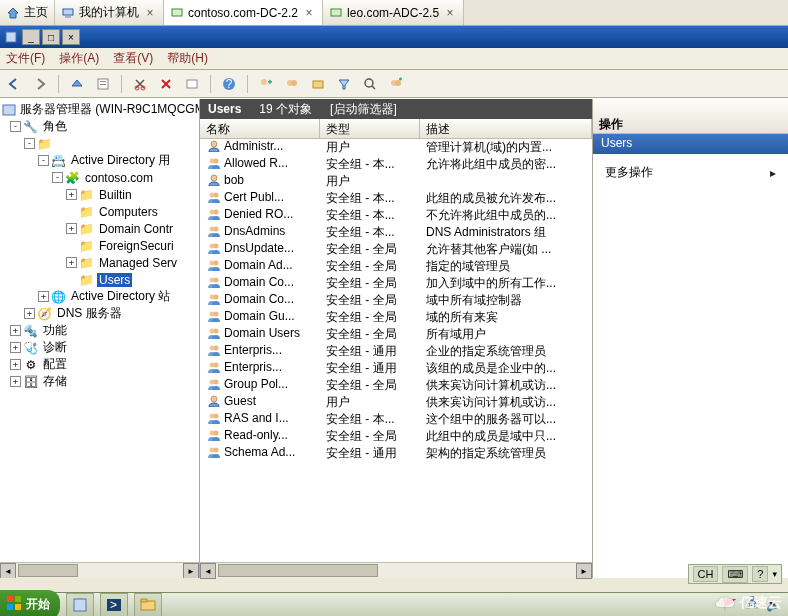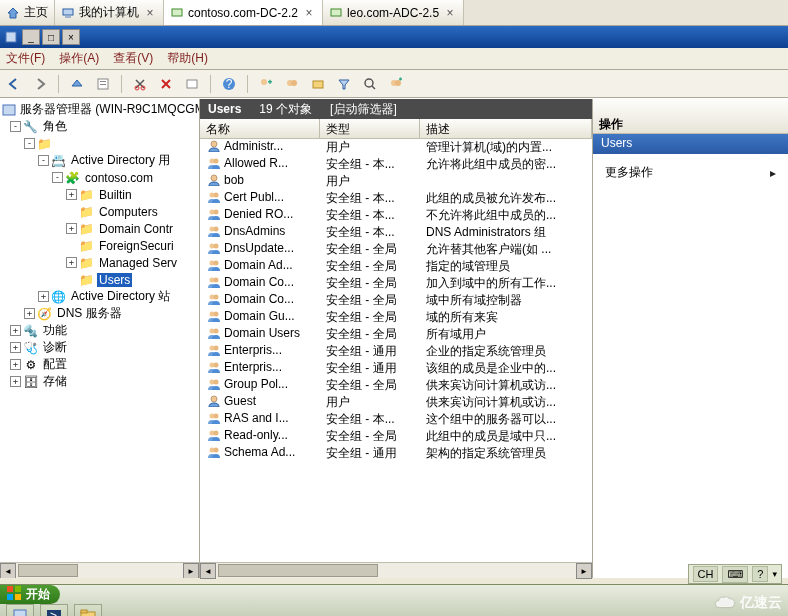--- a/index.html
+++ b/index.html
@@ -67,21 +67,21 @@
 .item-icon { width: 16px; height: 14px; display: inline-flex; align-items: center; justify-content: center; }
 
 
 .actions-header { height: 20px; border-bottom: 1px solid #c0bdac; background: linear-gradient(#fdfdfb,#e7e4d7); padding: 17px 6px; font-weight: bold; }
 .actions-band { height: 20px; background: linear-gradient(#3f76c3,#2a5aa5); color: #fff; padding: 2px 8px; }
 .actions-body { padding: 6px 8px; }
 .actions-item { display: flex; justify-content: space-between; align-items: center; padding: 4px 4px; }
 .chev { font-family: Arial; color: #222; }
 
 
-.taskbar { position: absolute; left: 0; right: 0; bottom: 0; height: 32px; background: linear-gradient(#e9ede0,#c7cfb9); border-top: 1px solid #7b8a5f; display: flex; align-items: flex-start; flex-direction: column; }
+.taskbar { position: absolute; left: 0; right: 0; bottom: 0; height: 24px; background: linear-gradient(#e9ede0,#c7cfb9); border-top: 1px solid #7b8a5f; display: flex; align-items: center; }
 .start-btn { height: 30px; padding: 0 10px 0 6px; background: linear-gradient(#4e9b31,#2e7a1a); color: #fff; display: flex; align-items: center; gap: 4px; font-weight: bold; border-radius: 0 12px 12px 0; }
 .task-icons { display: flex; align-items: center; gap: 6px; padding: 0 6px; }
 .task-icon { width: 28px; height: 24px; background: linear-gradient(#d7dfc8,#bfc9ad); border: 1px solid #9aa687; display: inline-flex; align-items: center; justify-content: center; }
 .tray { margin-left: auto; display: flex; align-items: center; gap: 6px; padding: 0 6px; }
 .tray-icon { width: 16px; height: 16px; display: inline-flex; align-items: center; justify-content: center; color: #3f6db3; }
 
 
 .ime-bar { position: absolute; right: 6px; bottom: 32px; height: 20px; background: #e3e9d5; border: 1px solid #9aa687; display: flex; align-items: center; gap: 4px; padding: 0 4px; }
 .ime-chip { padding: 1px 4px; background: #d4dbc4; border: 1px solid #b0b99c; font-size: 11px; }
 

